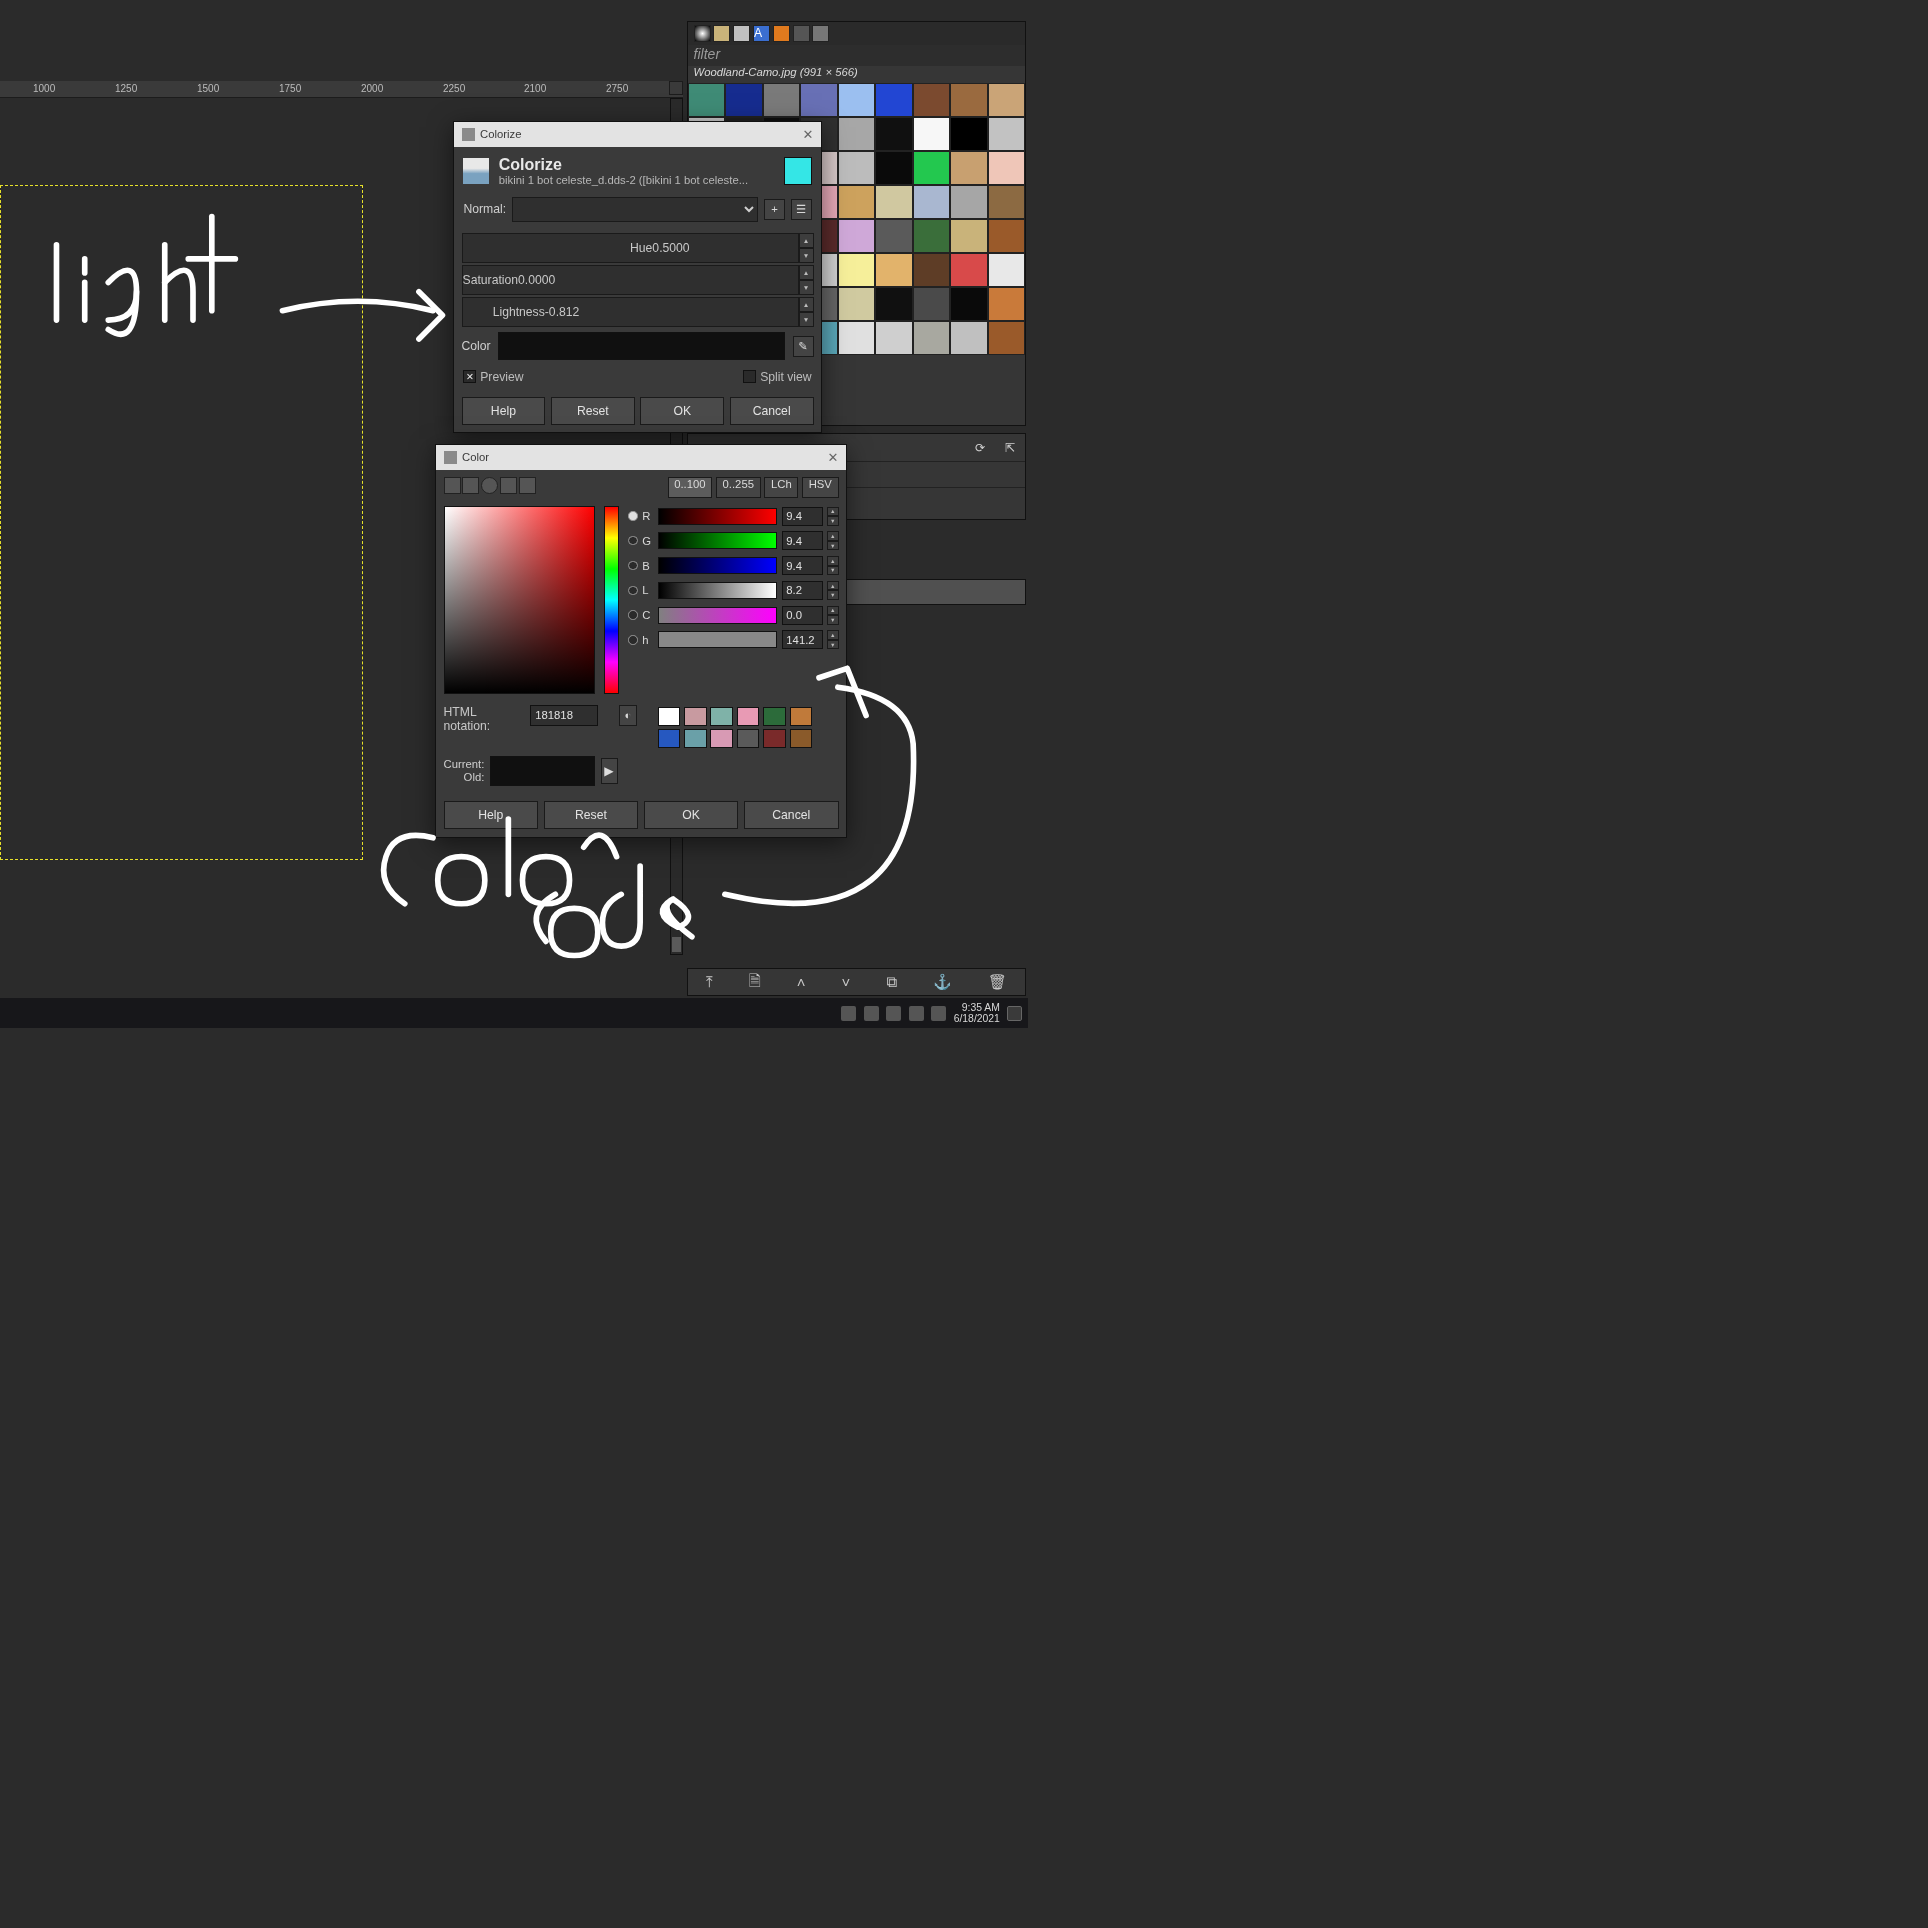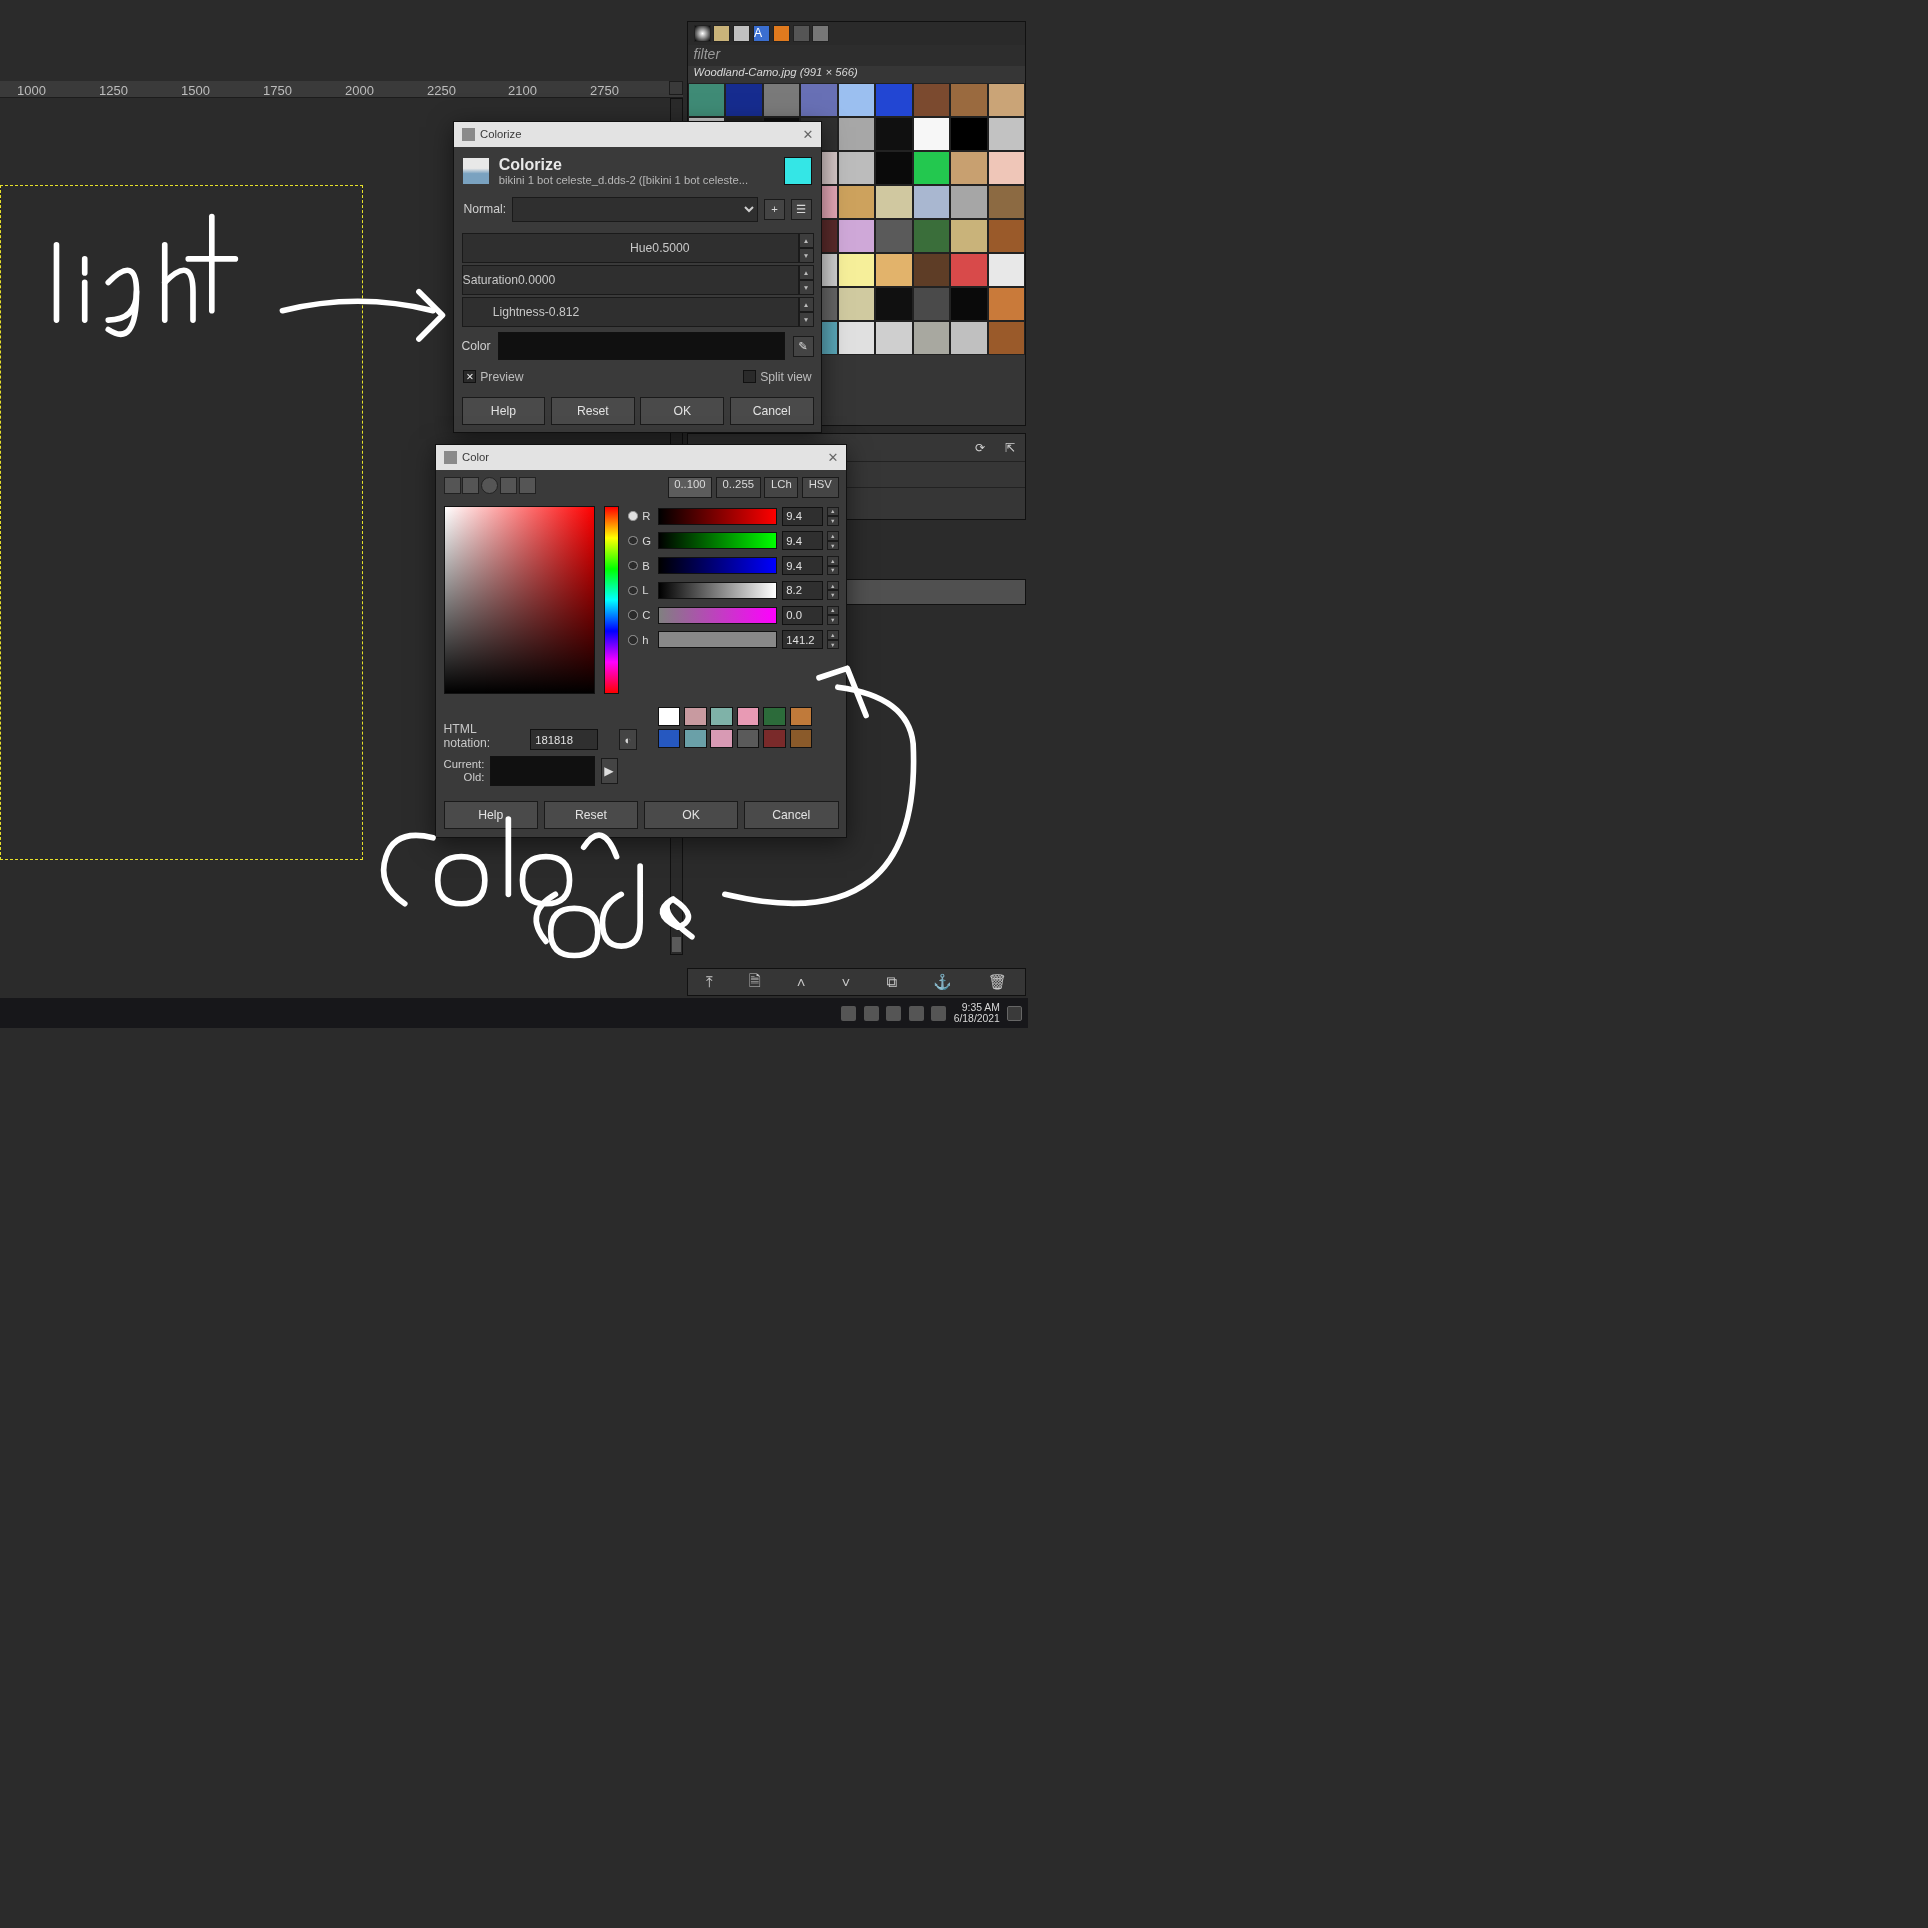--- a/index.html
+++ b/index.html
@@ -1,20 +1,20 @@
 <!DOCTYPE html>
 <html><head>
 <meta charset="utf-8">
 <style>
   html,body{margin:0;padding:0;width:1028px;height:1028px;background:#2b2b2b;font-family:"Segoe UI",Tahoma,sans-serif;font-size:12.2px;color:#c8c8c8;overflow:hidden;}
   *{box-sizing:border-box;}
   .app{position:relative;width:1028px;height:1028px;}
   
   .ruler{position:absolute;top:81px;left:0;width:683px;height:17px;background:#3a3a3a;border-bottom:0.9px solid #1c1c1c;}
-  .ruler .tick{position:absolute;top:1.9px;color:#bcbcbc;font-size:13px;}
+  .ruler .tick{position:absolute;top:1.9px;color:#bcbcbc;font-size:10px;margin-left:16px;}
   .ruler-end{position:absolute;left:669px;top:81px;width:14px;height:14px;background:#3a3a3a;border:0.9px solid #1c1c1c;}
   
   .canvas-sel{position:absolute;left:0;top:185px;width:363px;height:675px;border:1.9px dashed #e7e22a;}
   
   .tex-panel{position:absolute;left:687px;top:21px;width:339px;height:405px;background:#363636;border:0.9px solid #111;}
   .tex-dockerbar{height:22.6px;background:#2a2a2a;display:flex;align-items:center;padding-left:5.6px;gap:2.8px;}
   .dockicon{width:17px;height:17px;background:#555;border:0.9px solid #222;}
   .tex-searchbar{height:21px;background:#2d2d2d;padding:1.9px 5.6px;font-style:italic;color:#9a9a9a;font-size:14px;}
   .tex-title{height:17px;padding:0 5.6px;font-style:italic;color:#d8d8d8;font-size:11.3px;}
   .tex-grid{display:grid;grid-template-columns:repeat(9,1fr);grid-auto-rows:34px;gap:0;}
@@ -69,21 +69,21 @@
   .hue-strip{width:15px;height:188px;background:linear-gradient(to bottom,#f00,#ff0,#0f0,#0ff,#00f,#f0f,#f00);border:0.9px solid #111;}
   .rgb-rows{flex:1;display:flex;flex-direction:column;gap:3.8px;}
   .chn{display:flex;align-items:center;height:21px;gap:4.7px;}
   .chn .rad{width:9.4px;height:9.4px;border-radius:50%;border:0.9px solid #999;background:#2a2a2a;}
   .chn .rad.on{background:#e0e0e0;}
   .chn .nm{width:11.3px;color:#d8d8d8;font-size:11.3px;}
   .chn .bar{flex:1;height:17px;border:0.9px solid #111;}
   .chn .vv{width:41px;height:19px;background:#2f2f2f;border:0.9px solid #111;color:#e0e0e0;font-size:11.3px;padding:0 3.8px;text-align:left;}
   .miniSpin{width:11.3px;height:19px;display:flex;flex-direction:column;}
   .miniSpin div{flex:1;border:0.9px solid #1a1a1a;background:#3d3d3d;font-size:5.6px;color:#bdbdbd;display:flex;align-items:center;justify-content:center;}
-  .html-row{display:flex;align-items:flex-end;gap:21px;padding:3.8px 7.5px;}
+  .html-row{display:flex;align-items:flex-start;gap:21px;padding:3.8px 7.5px;}
   .html-row input{width:68px;height:21px;background:#2f2f2f;border:0.9px solid #111;color:#e0e0e0;font-size:11.3px;padding:0 3.8px;}
   .swatches{display:grid;grid-template-columns:repeat(7,22.6px);grid-auto-rows:19px;gap:3.8px;padding:1.9px 0;margin-left:auto;}
   .swatches .sw{border:0.9px solid #111;}
   .curold{display:flex;align-items:center;gap:5.6px;padding:1.9px 7.5px 7.5px 7.5px;}
   .curold .labs{text-align:right;font-size:11.3px;color:#cfcfcf;line-height:13px;}
   .curold .bigsw{width:105px;height:30px;background:#101010;border:0.9px solid #111;}
   .curold .arrow{width:17px;height:26px;background:#444;border:0.9px solid #1a1a1a;display:flex;align-items:center;justify-content:center;color:#ddd;}
   
   .taskbar{position:absolute;left:0;bottom:0;width:1028px;height:30px;background:#17171a;display:flex;align-items:center;color:#d8d8d8;font-size:10.4px;}
   .taskbar .tray{margin-left:auto;display:flex;align-items:center;gap:7.5px;padding-right:5.6px;}

